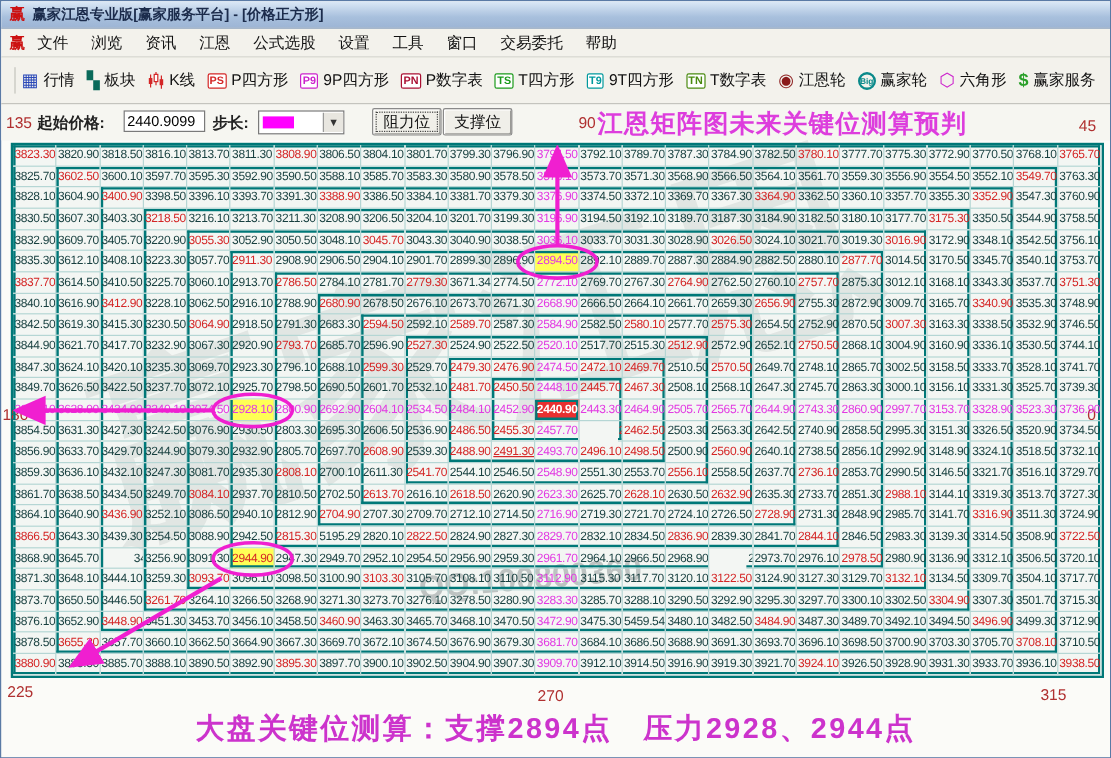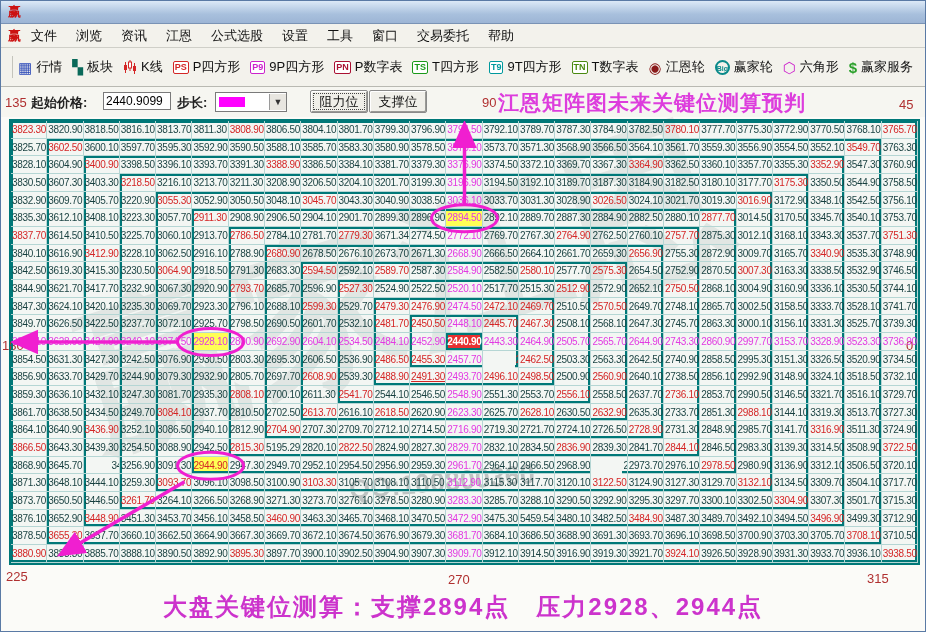--- a/index.html
+++ b/index.html
@@ -56,20 +56,21 @@
   
   .caption{position:absolute;left:0;top:590px;width:100%;text-align:center;font-size:24px;font-weight:bold;color:#cc33cc;letter-spacing:2px;}
 </style>
 </head>
 <body>
 
 <div id="app">
 
   <div class="titlebar">
     <span class="logo">赢</span>
+    <span class="ttext">赢家江恩专业版[赢家服务平台] - [价格正方形]</span>
   </div>
 
   <div class="menubar">
     <span class="logo">赢</span>
     <span id="menu-items" style="display:flex;">
         <span class="menu-item">文件</span>
         <span class="menu-item">浏览</span>
         <span class="menu-item">资讯</span>
         <span class="menu-item">江恩</span>
         <span class="menu-item">公式选股</span>

